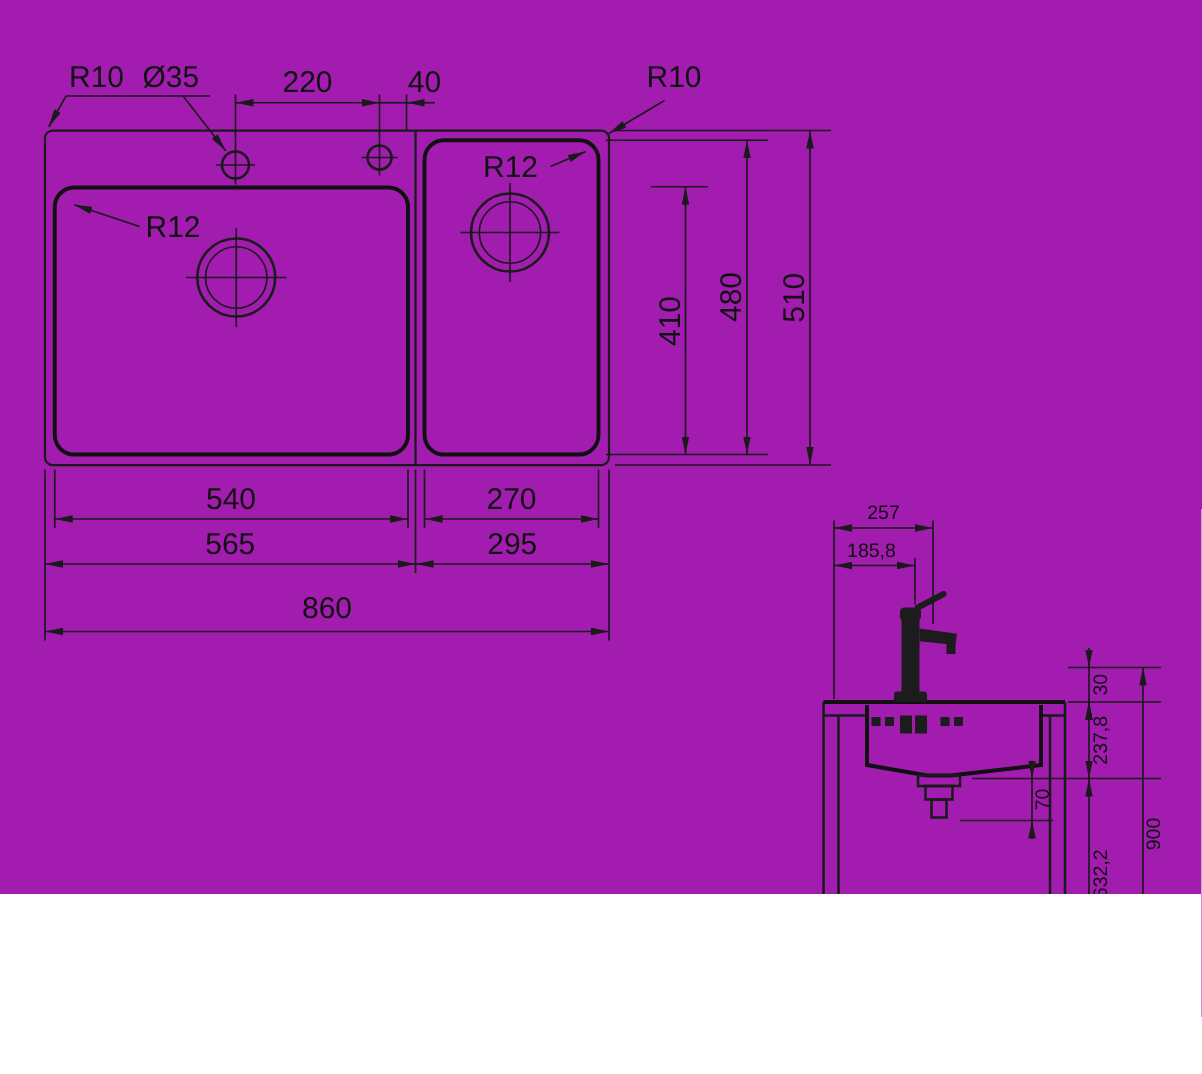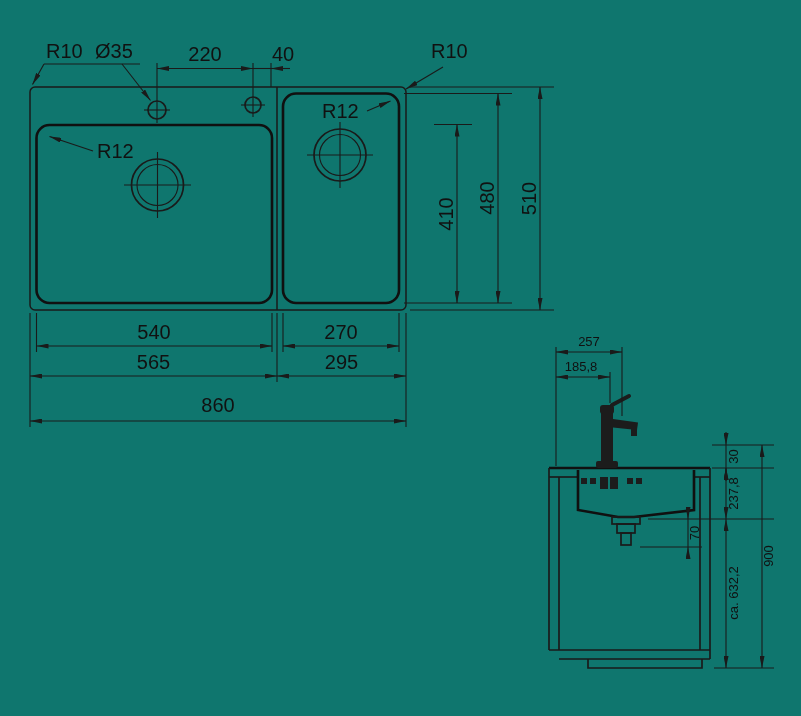--- a/index.html
+++ b/index.html
@@ -1,16 +1,16 @@
 <!DOCTYPE html>
 <html><head>
 <meta charset="utf-8">
 <style>
   html,body{margin:0;padding:0;background:#fff;}
-  .stage{width:801px;height:716px;background:#0f766e;position:relative;overflow:hidden;
+  .stage{width:801px;height:596px;background:#a21caf;position:relative;overflow:hidden;
          font-family:"Liberation Sans",sans-serif;}
   svg{display:block;}
   .thin {fill:none;stroke:#1a1a1a;stroke-width:1.5;}
   .thick{fill:none;stroke:#101010;stroke-width:2.6;}
   .med  {fill:none;stroke:#1a1a1a;stroke-width:1.7;}
   .dim  {fill:none;stroke:#1a1a1a;stroke-width:1.1;}
   .solid{fill:#1c1c1c;stroke:none;}
   .lbl  {font-family:"Liberation Sans",sans-serif;font-size:20px;fill:#111;}
   .lbls {font-family:"Liberation Sans",sans-serif;font-size:13px;fill:#111;}
 </style>

